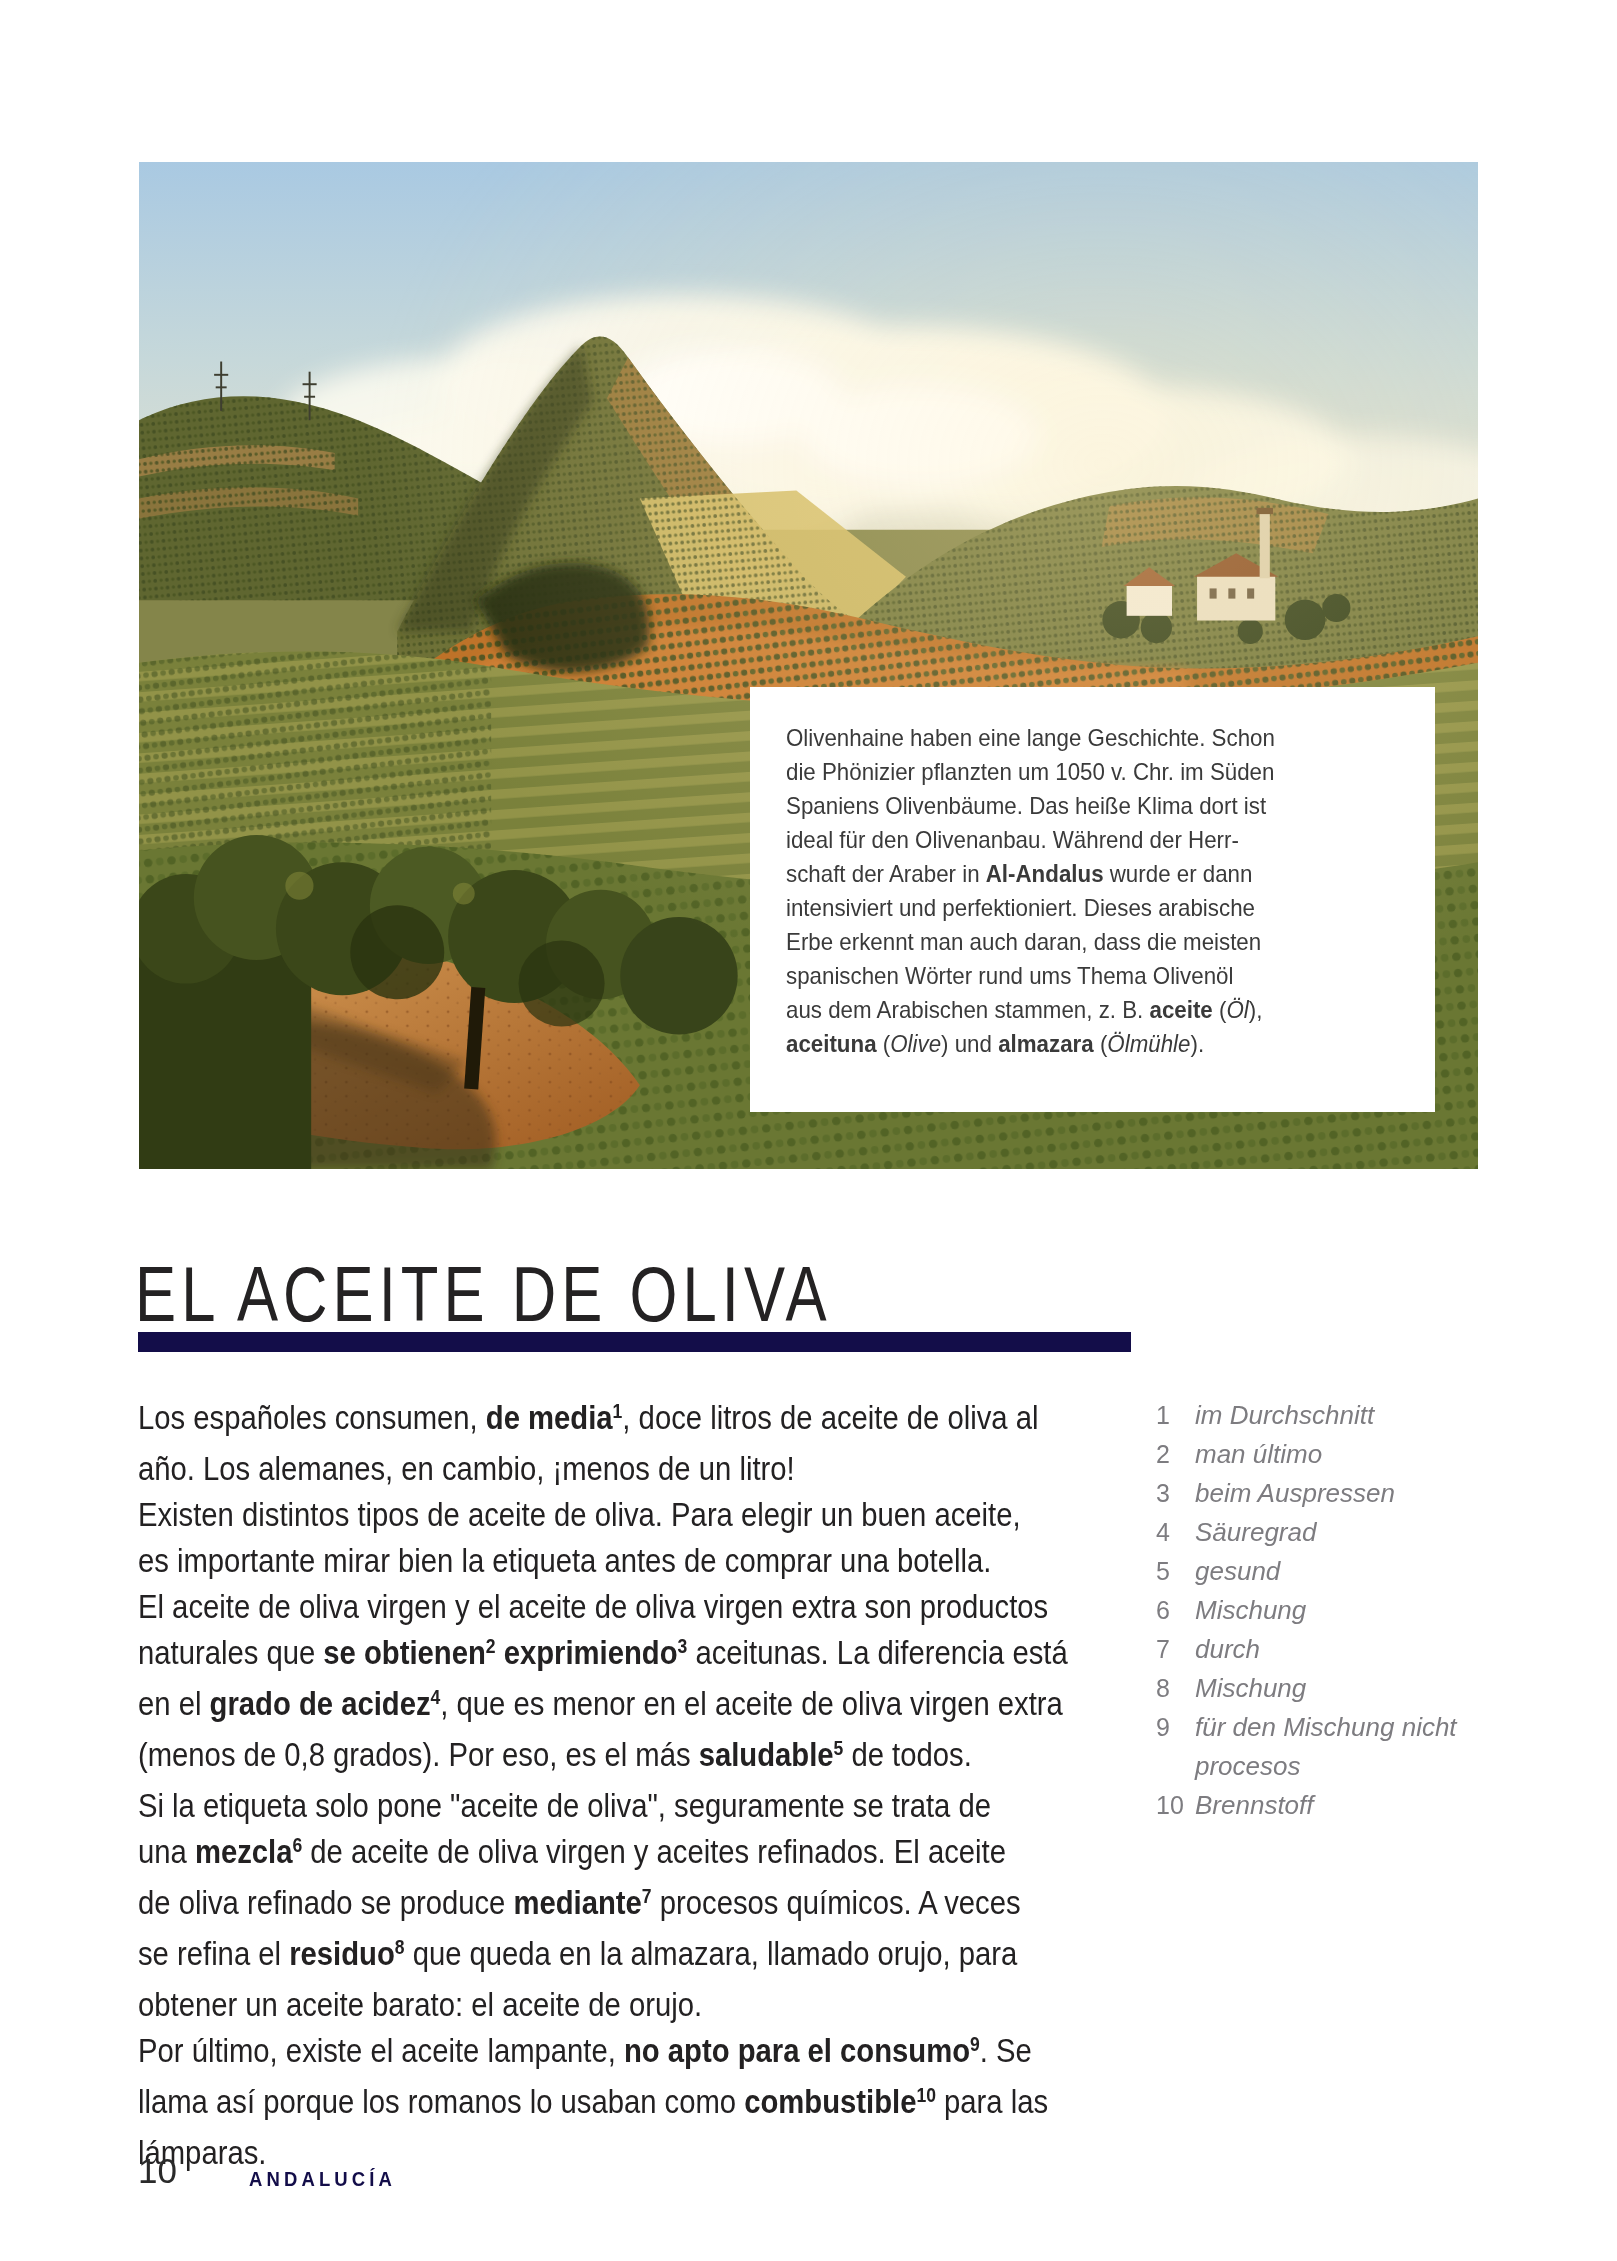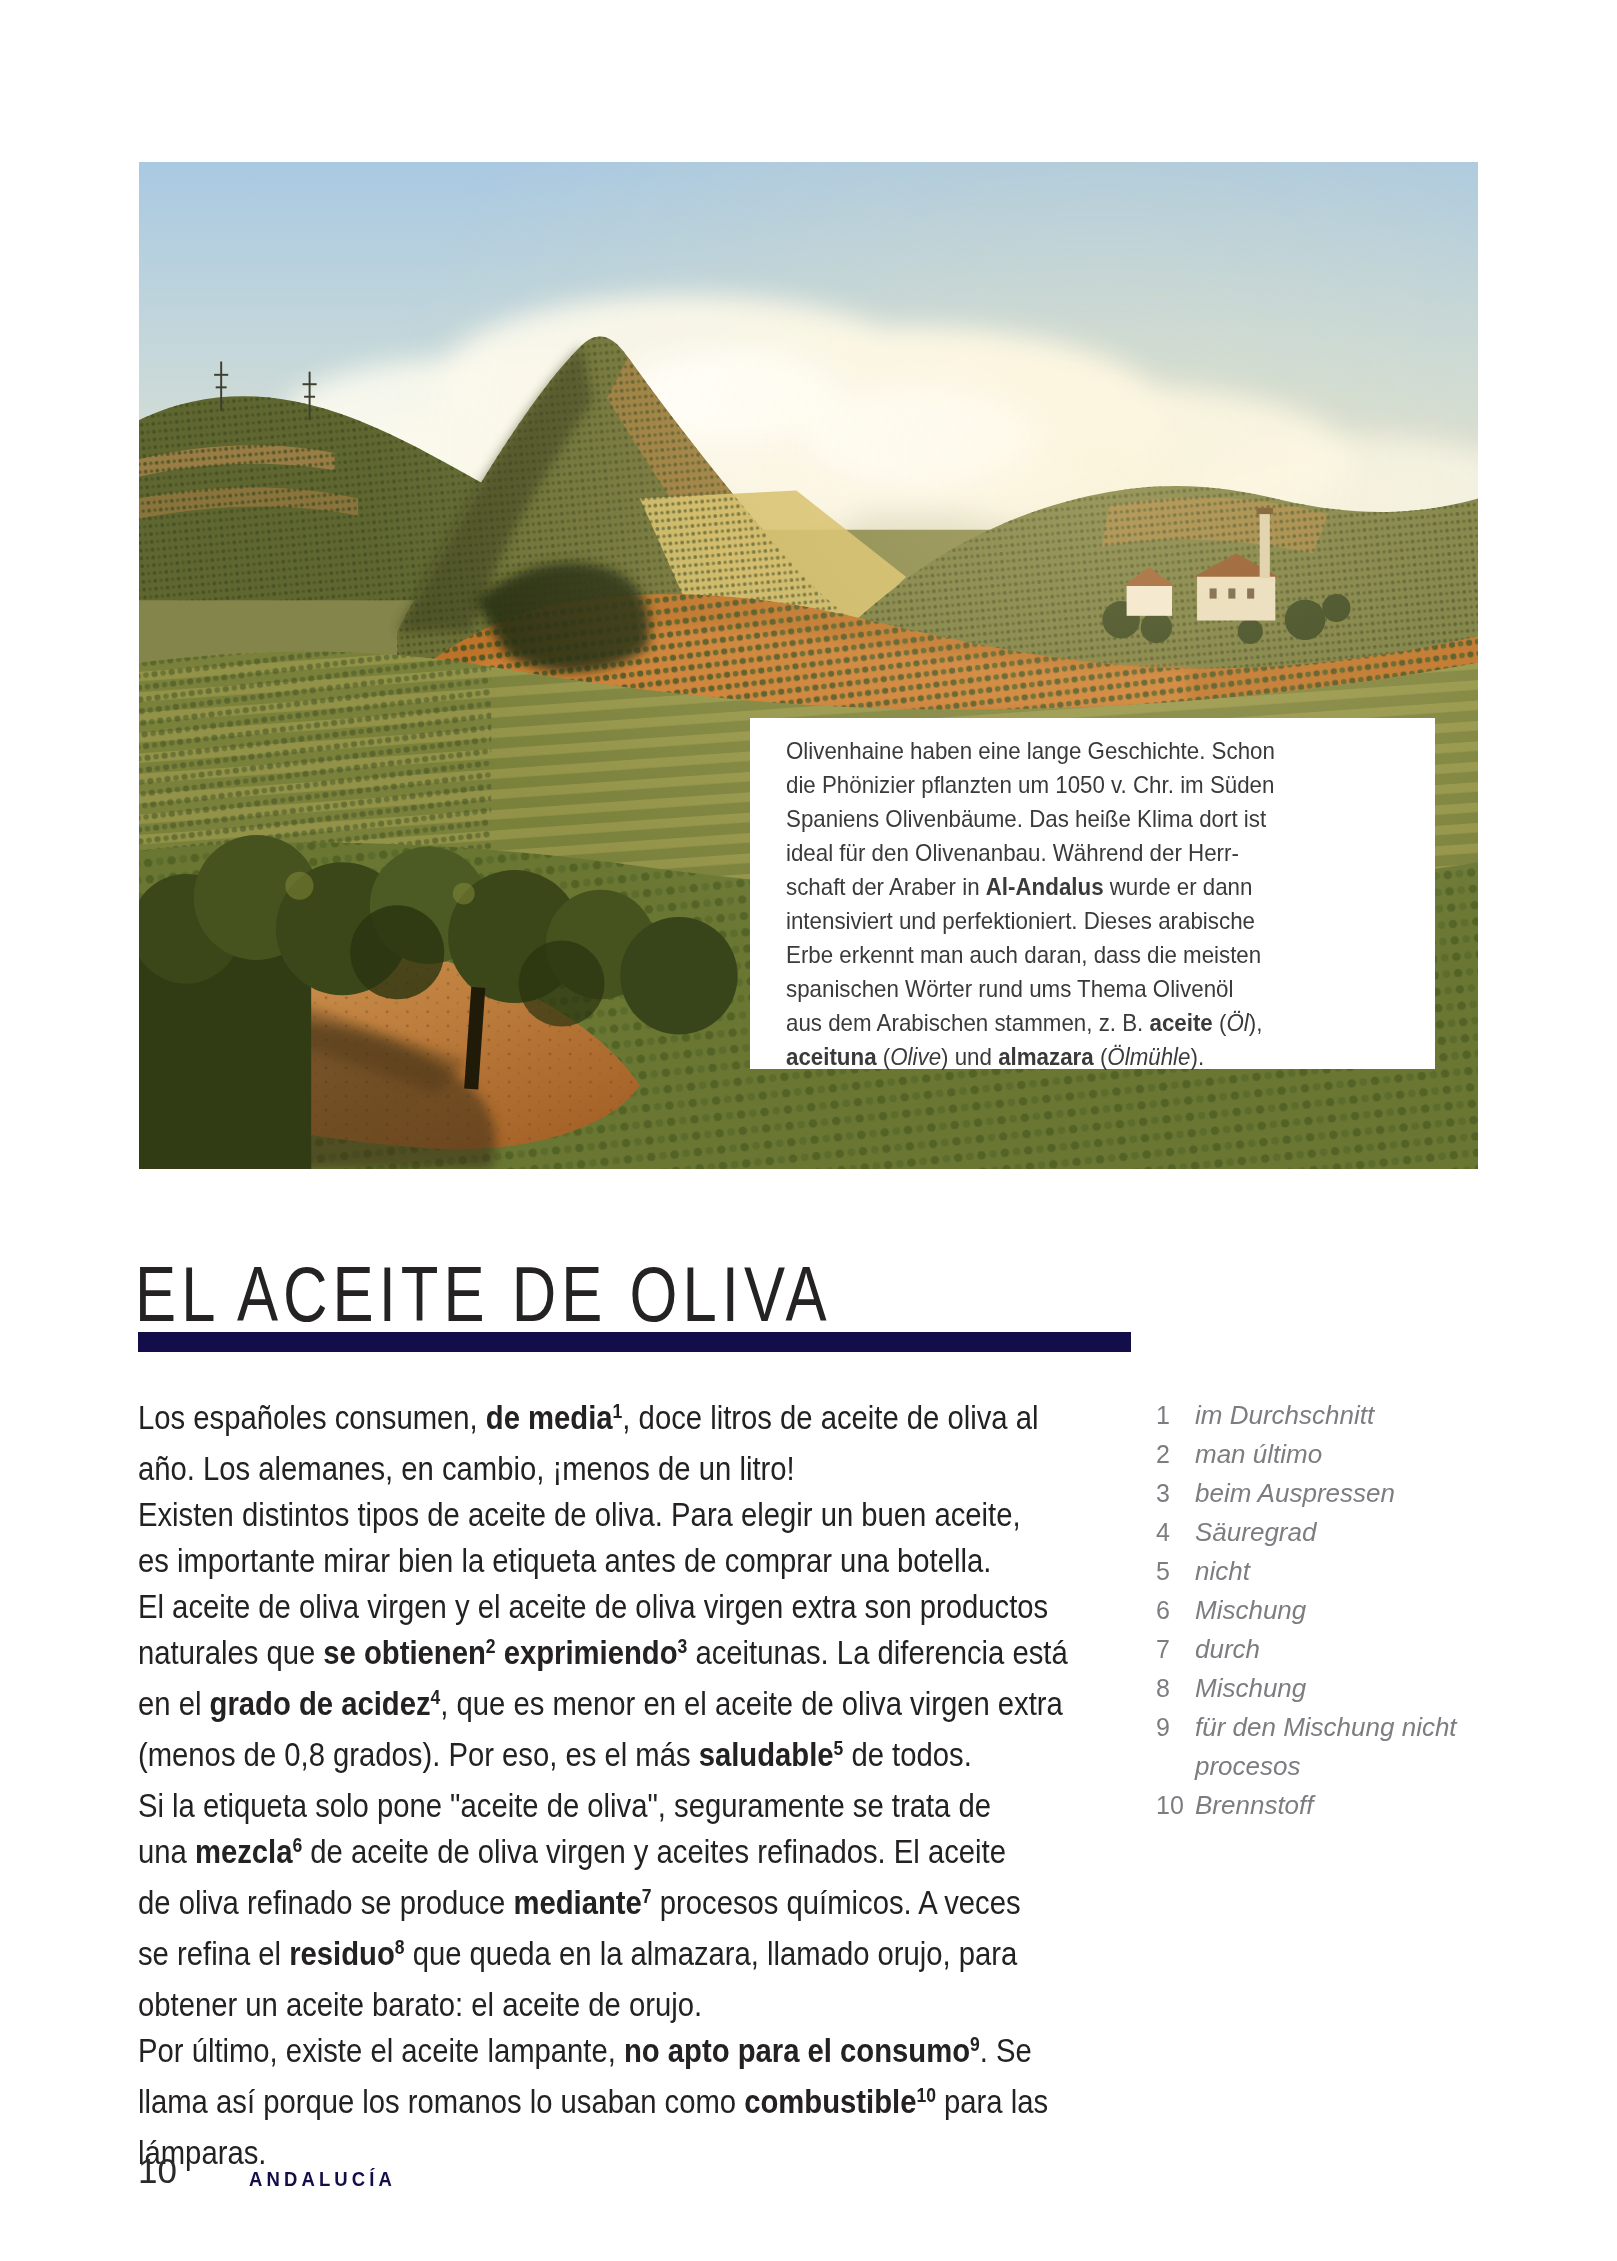--- a/index.html
+++ b/index.html
@@ -4,22 +4,22 @@
 <style>
   html,body{margin:0;padding:0;}
   body{
     width:1617px;height:2261px;position:relative;background:#ffffff;
     font-family:"Liberation Sans",sans-serif;color:#232122;overflow:hidden;
   }
   
   .photo{position:absolute;left:139px;top:162px;width:1339px;height:1007px;}
   .photo svg{position:absolute;inset:0;width:100%;height:100%;display:block;}
   .caption-box{
-    position:absolute;left:611px;top:556px;width:685px;height:351px;
-    background:#ffffff;box-sizing:border-box;padding:16px 36px;z-index:2;
+    position:absolute;left:611px;top:525px;width:685px;height:425px;
+    background:#ffffff;box-sizing:border-box;padding:34px 36px;z-index:2;
   }
   .caption-box .line{
     font-size:24px;line-height:34px;color:var(--caption-ink,#3a3a3a);
     white-space:nowrap;transform:scaleX(.93);transform-origin:0 50%;
   }
   
   .title{
     position:absolute;left:135px;top:1204px;font-size:77px;font-weight:200;
     line-height:1;letter-spacing:6.3px;color:#242223;white-space:nowrap;
     transform:scaleX(.8);transform-origin:0 50%;
@@ -265,21 +265,21 @@
       </div>
       <div class="row">
         <span class="num">4</span>
         <div class="term">
           <div class="line">Säuregrad</div>
         </div>
       </div>
       <div class="row">
         <span class="num">5</span>
         <div class="term">
-          <div class="line">nicht</div>
+          <div class="line">gesund</div>
         </div>
       </div>
       <div class="row">
         <span class="num">6</span>
         <div class="term">
           <div class="line">Mischung</div>
         </div>
       </div>
       <div class="row">
         <span class="num">7</span>

